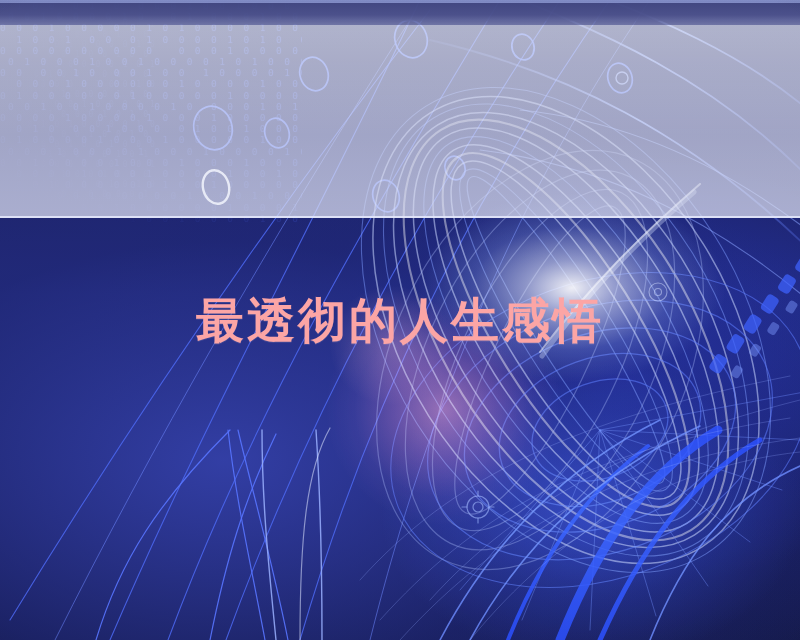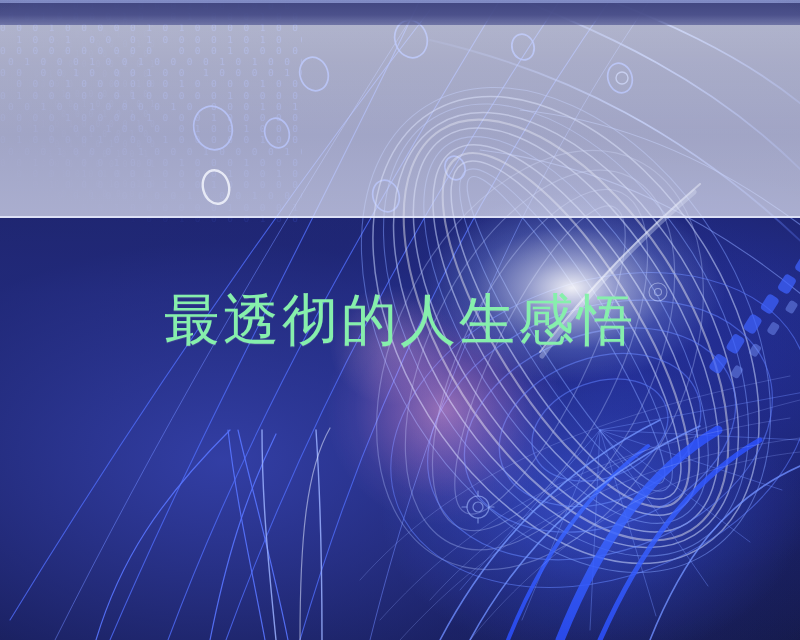--- a/index.html
+++ b/index.html
@@ -124,24 +124,24 @@
     left: 0;
     right: 0;
     top: 211px;
     height: 218px;
     display: flex;
     align-items: center;
     justify-content: center;
   }
   #title-text {
     font-family: "DejaVu Sans", "Liberation Sans", sans-serif;
-    font-size: 56px;
-    font-weight: 400;
+    font-size: 48px;
+    font-weight: 700;
     letter-spacing: 3px;
-    color: #86efac;
+    color: #fca5a5;
     line-height: 1;
     white-space: nowrap;
     text-shadow: 0 1px 0 rgba(255,230,230,0.12);
   }
   .vignette {
     background: radial-gradient(130% 115% at 50% 50%, rgba(0,0,0,0) 56%, rgba(6,8,34,0.42) 100%);
   }
 </style>
 </head>
 <body>

